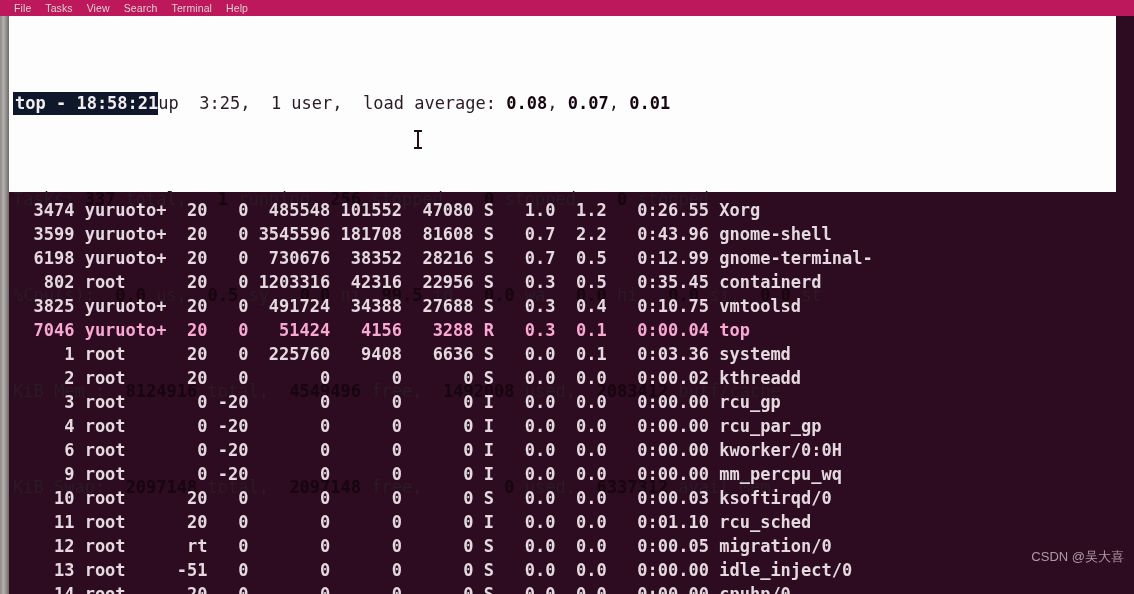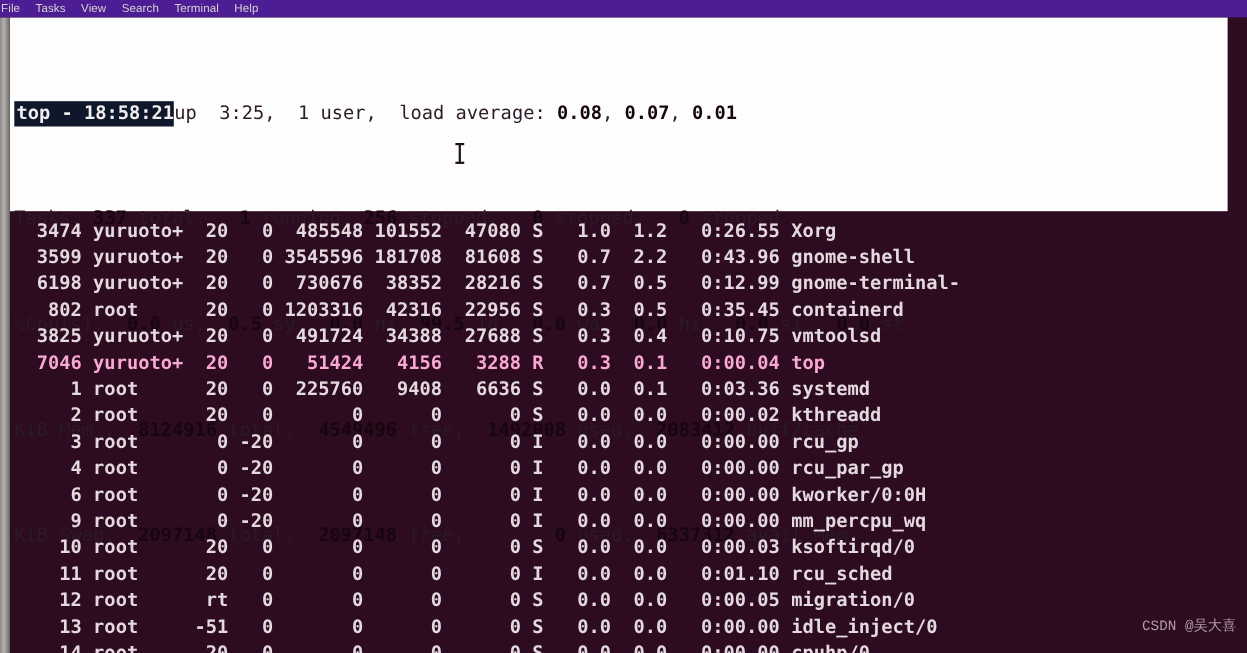--- a/index.html
+++ b/index.html
@@ -23,24 +23,24 @@
     background: #2d0b20;
     overflow: hidden;
   }
 
   
   #menubar {
     position: absolute;
     left: 0; top: 0;
     width: 1134px;
     height: 16px;
-    background: #4c1d95;
+    background: #be185d;
     display: flex;
     align-items: center;
-    padding-left: 1px;
+    padding-left: 14px;
     box-sizing: border-box;
   }
   #menubar .mitem {
     color: #d8d4d0;
     font-family: "Liberation Sans", sans-serif;
     font-size: 10.5px;
     line-height: 16px;
     margin-right: 14px;
     white-space: nowrap;
     letter-spacing: .1px;
@@ -133,23 +133,23 @@
     padding-left: 4px;
     white-space: pre;
     font-weight: bold;
   }
   #rows .row.bold { font-weight: bold; color: #f9a8d4; }
 
   
   #watermark {
     position: absolute;
     right: 10px;
-    bottom: 16px;
+    bottom: 28px;
     color: #b9a7b2;
-    font-family: Liberation Mono, monospace;
+    font-family: Liberation Sans, sans-serif;
     font-size: 13px;
     opacity: .92;
     z-index: 8;
     white-space: pre;
   }
 </style>
 </head>
 <body>
 
 <div id="window">

